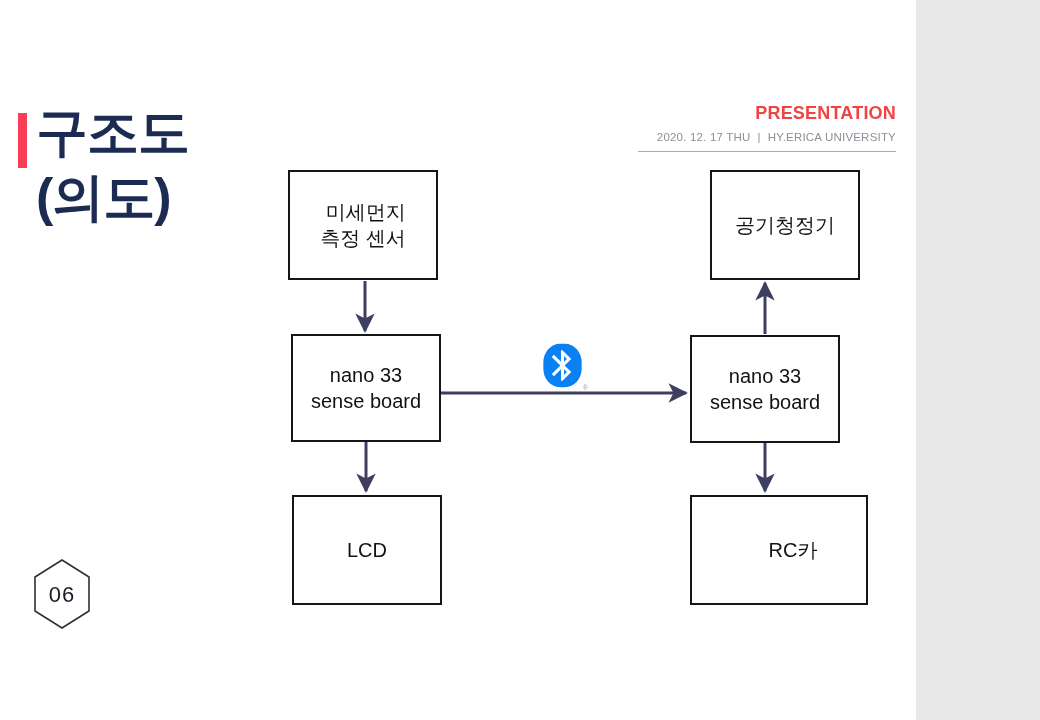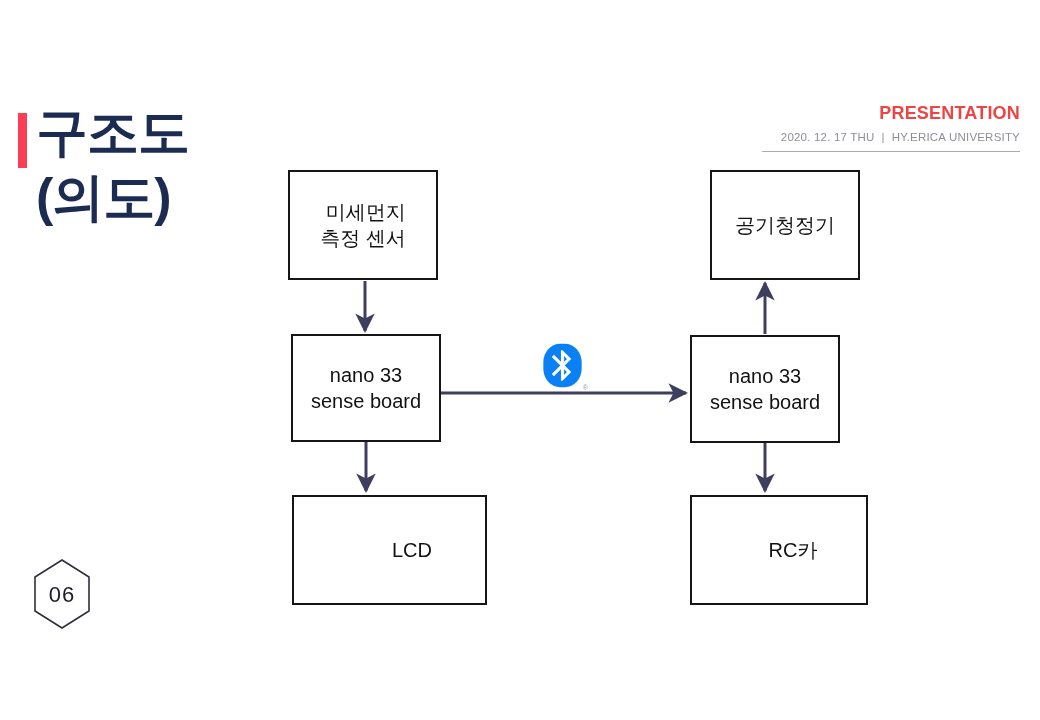--- a/index.html
+++ b/index.html
@@ -3,21 +3,21 @@
 <meta charset="utf-8">
 <style>
   html, body {
     margin: 0;
     padding: 0;
     background: #e8e8e8;
     font-family: "Liberation Sans", sans-serif;
   }
   .slide {
     position: relative;
-    width: 1040px;
+    width: 916px;
     height: 720px;
     background: #ffffff;
     overflow: hidden;
   }
 
   
   .accent-bar {
     position: absolute;
     left: 18px;
     top: 113px;
@@ -76,21 +76,21 @@
     align-items: center;
     justify-content: center;
     text-align: center;
     font-size: 20px;
     line-height: 26px;
     color: #121212;
     white-space: pre-line;
   }
   .pos-dust       { left: 288px; top: 170px; height: 106px; text-align: right; }
   .pos-nano-left  { left: 291px; top: 334px; height: 104px; }
-  .pos-lcd        { left: 292px; top: 495px; height: 106px; padding-left: 45px; }
+  .pos-lcd        { left: 292px; top: 495px; height: 106px; }
   .pos-air        { left: 710px; top: 170px; height: 106px; }
   .pos-nano-right { left: 690px; top: 335px; height: 104px; }
   .pos-rc         { left: 690px; top: 495px; height: 106px; padding-left: 28px; }
 
   
   .arrow-layer {
     position: absolute;
     left: 0; top: 0;
     width: 1040px;
     height: 720px;

